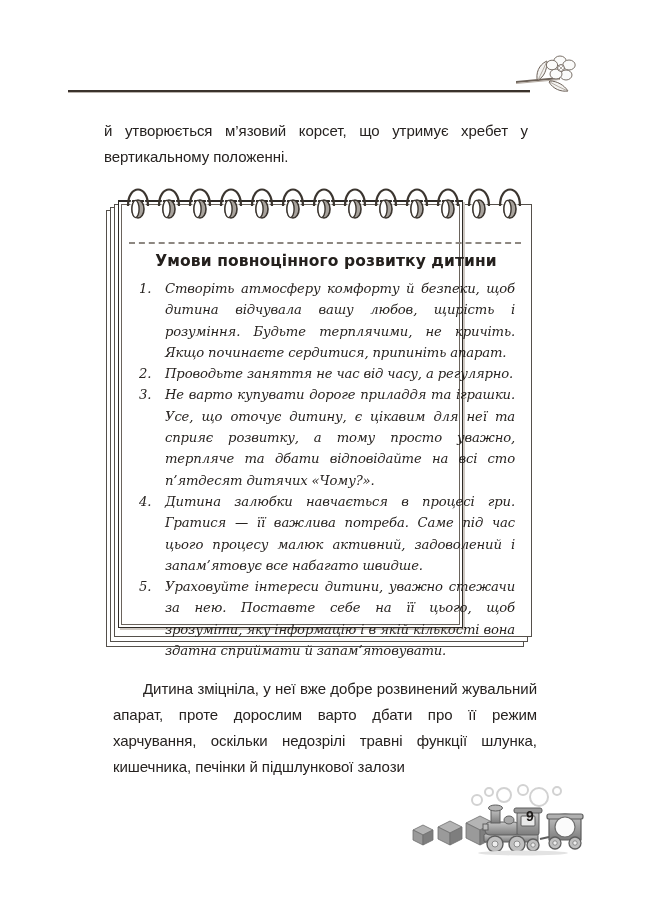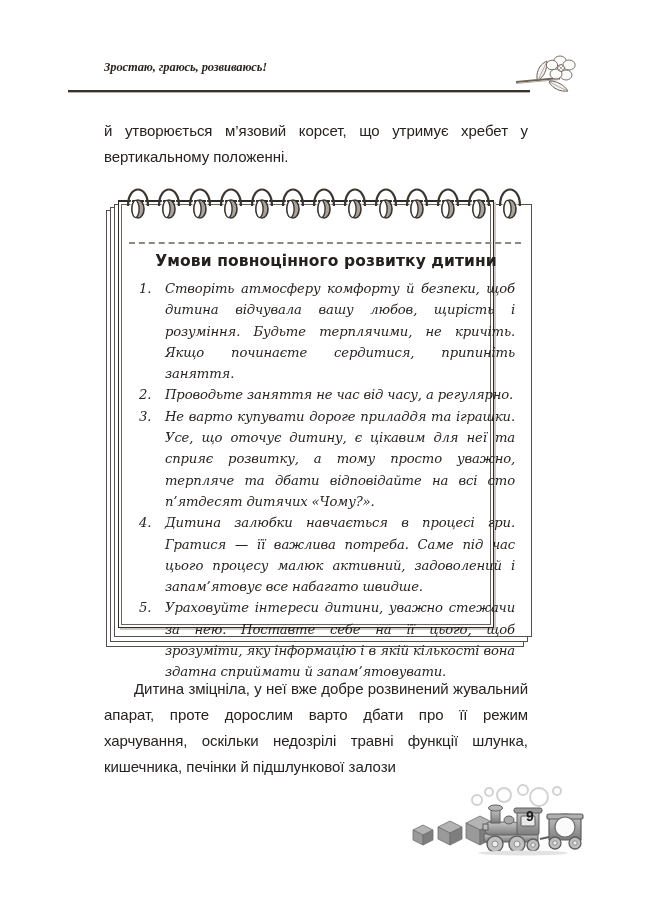--- a/index.html
+++ b/index.html
@@ -65,21 +65,21 @@
     left: 104px;
     width: 424px;
     font-family: "Liberation Sans", sans-serif;
     font-size: 15px;
     line-height: 26px;
     text-align: justify;
     color: #262220;
     letter-spacing: -0.05px;
   }
   .para-top { top: 118px; }
-  .para-bottom { top: 676px; }
+  .para-bottom { top: 676px; margin-left: 9px; }
   .indent-first { text-indent: 30px; }
 
   
   .notepad {
     position: absolute;
     left: 106px;
     top: 188px;
     width: 430px;
     height: 465px;
   }
@@ -90,21 +90,21 @@
     background: #ffffff;
   }
   .stack-1 { left: 0px;  top: 22px; width: 416px; height: 435px; }
   .stack-2 { left: 4px;  top: 19px; width: 416px; height: 433px; }
   .stack-3 { left: 8px;  top: 16px; width: 416px; height: 431px; }
 
   .sheet {
     position: absolute;
     left: 12px;
     top: 12px;
-    width: 376px;
+    width: 345px;
     height: 428px;
     background: #ffffff;
     border: 1px solid #2e2a26;
     border-top: 2px solid #2e2a26;
     box-sizing: border-box;
     box-shadow: 2px 2px 0 0 #cfc9c3;
   }
   .sheet-inner-line {
     position: absolute;
     left: 2px; top: 2px; right: 2px; bottom: 2px;
@@ -192,21 +192,20 @@
     font-size: 14px;
     font-weight: bold;
     color: #1d1a18;
     z-index: 5;
   }
 </style>
 </head>
 <body>
 
 <div class="page-header">
-  <div class="running-title">Зростаю, граюсь, розвиваюсь!</div>
 
   <div class="header-rule"></div>
 
   <div class="header-flower">
     <svg width="62" height="50" viewBox="0 0 62 50">
 
       <path d="M0 30 L44 26" stroke="#6d6259" stroke-width="2" fill="none"></path>
       <path d="M0 31.5 L44 27.5" stroke="#b6ada4" stroke-width="1" fill="none"></path>
 
       <path d="M21 27 C20 17, 26 11, 31 9 C31 18, 28 25, 22 28 Z" fill="#f4f3f1" stroke="#6d6259" stroke-width="1"></path>
@@ -242,21 +241,21 @@
   <div class="stack stack-3"></div>
 
   <div class="sheet">
     <div class="sheet-inner-line"></div>
 
     <div class="tear-line"></div>
 
     <div class="note-title">Умови повноцінного розвитку дитини</div>
 
     <ol class="note-list">
-      <li>Створіть атмосферу комфорту й безпеки, щоб дитина відчувала вашу любов, щирість і розуміння. Будьте терплячими, не кричіть. Якщо починаєте сердитися, припиніть заняття.</li>
+      <li>Створіть атмосферу комфорту й безпеки, щоб дитина відчувала вашу любов, щирість і розуміння. Будьте терплячими, не кричіть. Якщо починаєте сердитися, припиніть апарат.</li>
       <li>Проводьте заняття не час від часу, а регулярно.</li>
       <li>Не варто купувати дороге приладдя та іграшки. Усе, що оточує дитину, є цікавим для неї та сприяє розвитку, а тому просто уважно, терпляче та дбати відповідайте на всі сто п’ятдесят дитячих «Чому?».</li>
       <li>Дитина залюбки навчається в процесі гри. Гратися — її важлива потреба. Саме під час цього процесу малюк активний, задоволений і запам’ятовує все набагато швидше.</li>
       <li>Ураховуйте інтереси дитини, уважно стежачи за нею. Поставте себе на її цього, щоб зрозуміти, яку інформацію і в якій кількості вона здатна сприймати й запам’ятовувати.</li>
     </ol>
   </div>
 
   <div class="spiral">
     <svg width="420" height="52" viewBox="0 0 420 52">
       <g>

